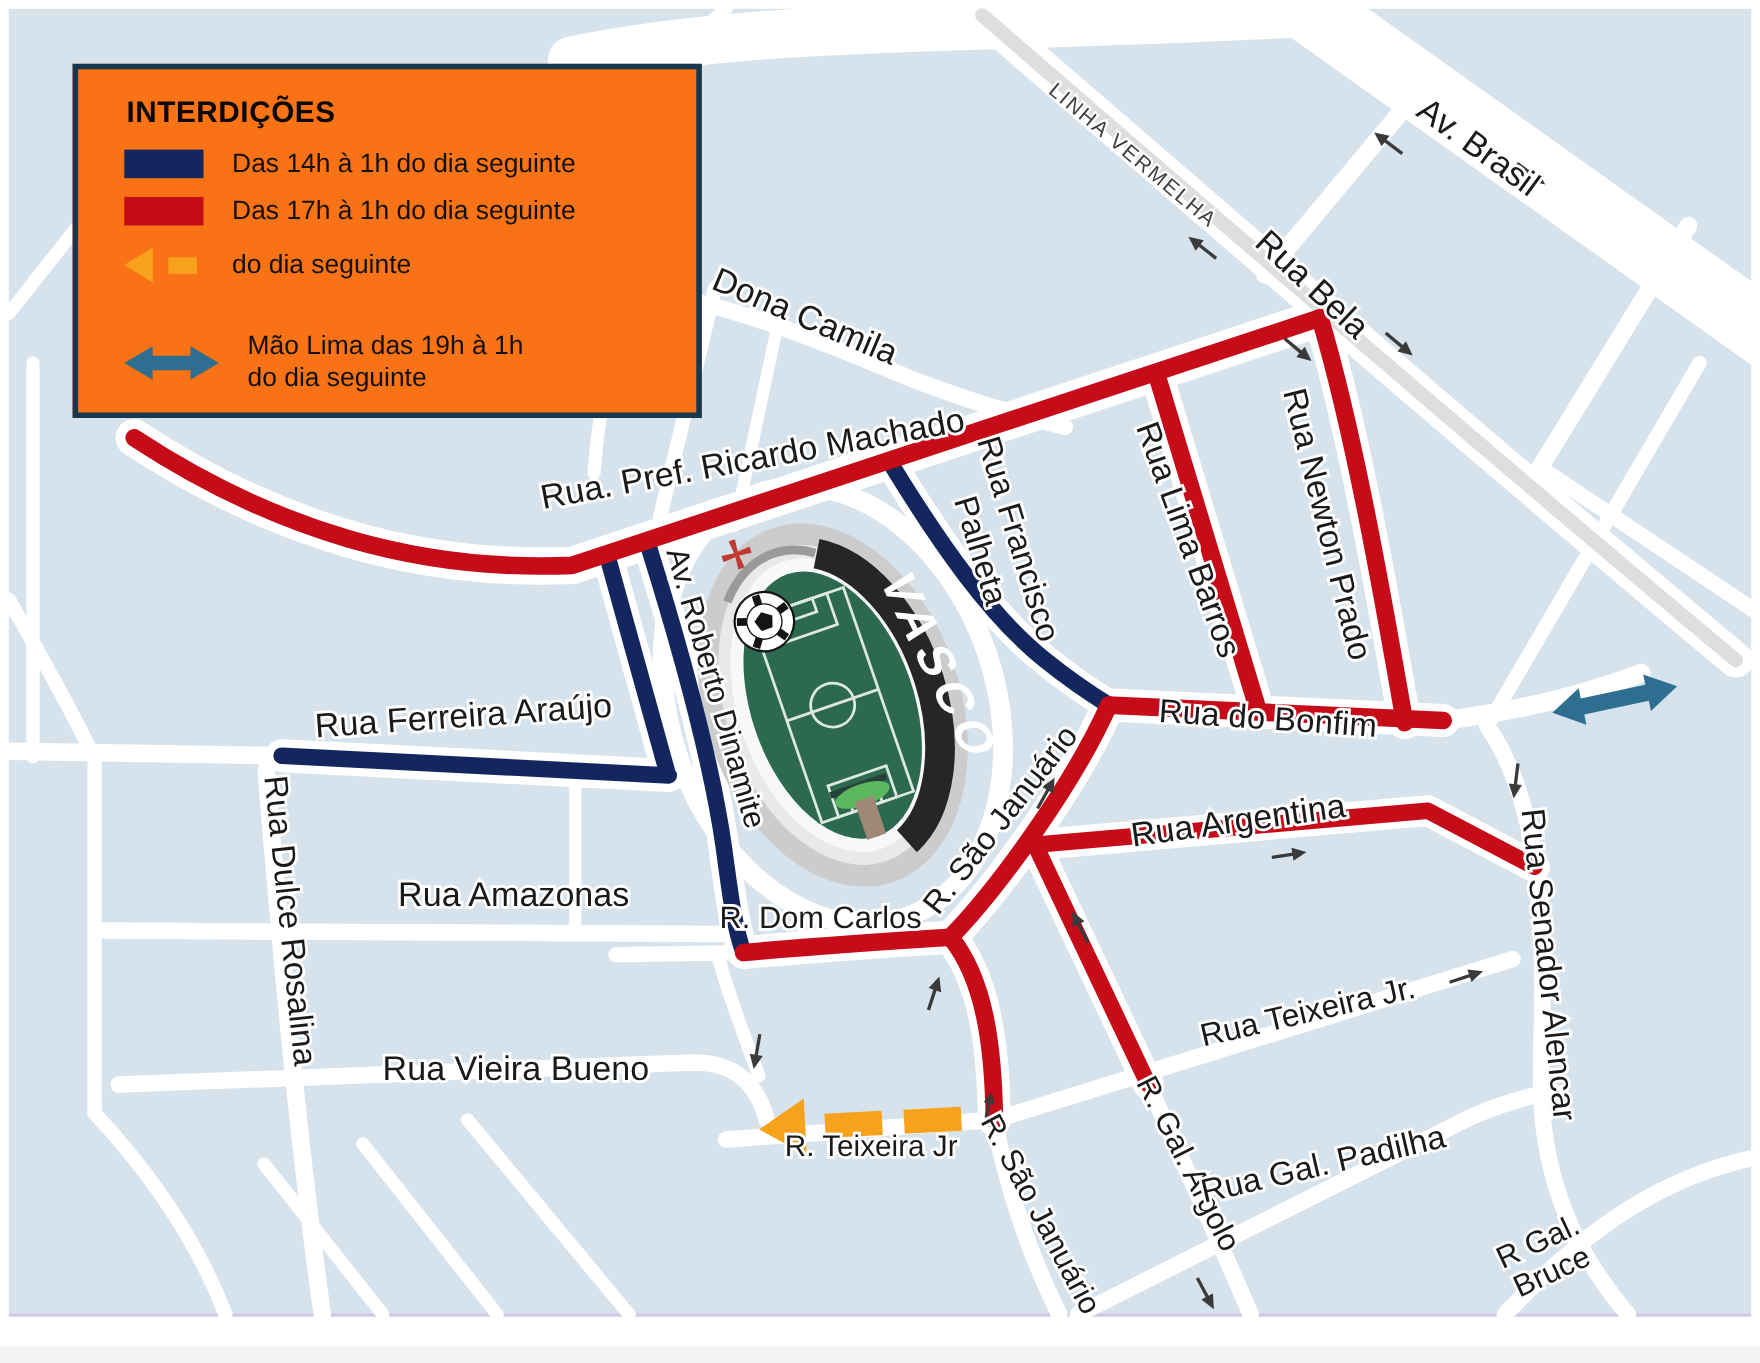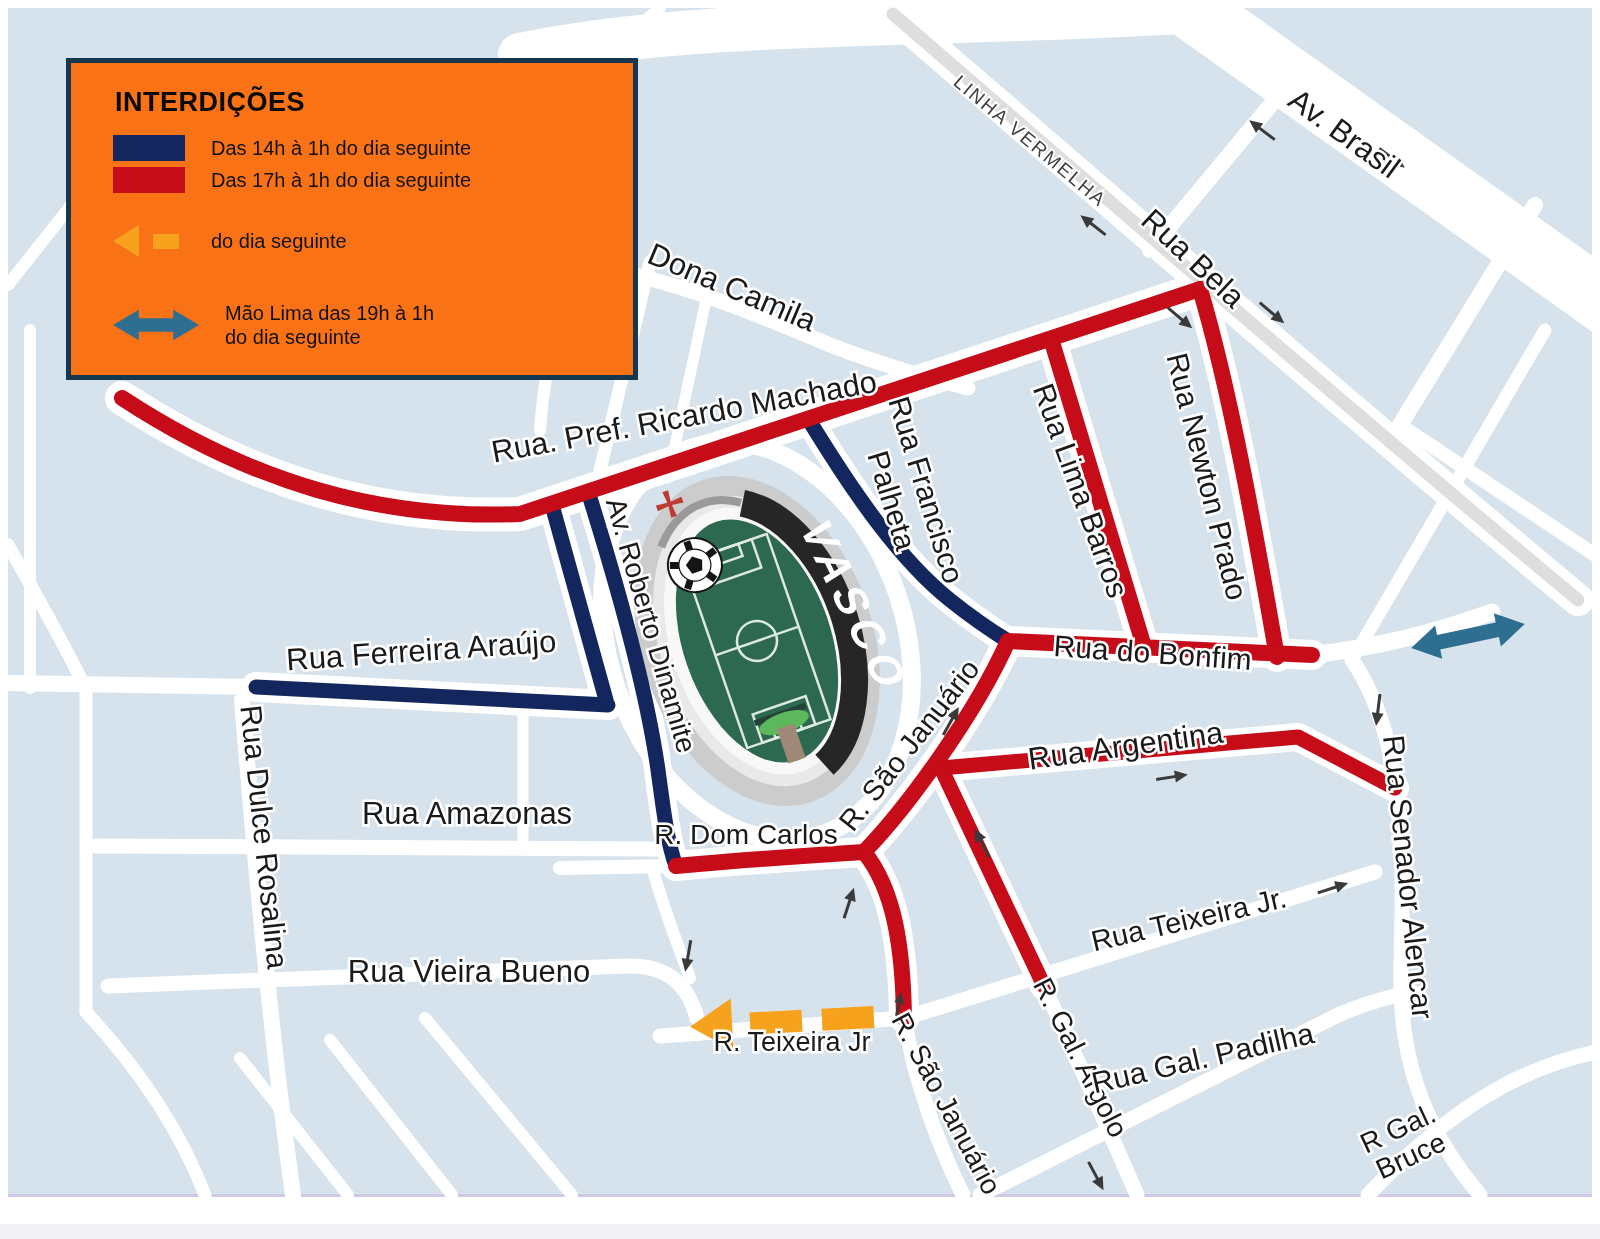--- a/index.html
+++ b/index.html
@@ -23,21 +23,21 @@
        paint-order:stroke;text-anchor:middle;letter-spacing:2px;}
   .dir{stroke:#3a3a3a;stroke-width:3px;}
   .dirhead{fill:#3a3a3a;stroke:none;}
   .pitchline{stroke:#dde9e0;stroke-width:2.5px;fill:none;}
   
   .legend{position:absolute;left:66px;top:58px;width:572px;height:322px;background:#f97316;
           border:5px solid var(--legend-border);box-sizing:border-box;z-index:5;}
   .l-title{position:absolute;left:44px;top:24px;font-size:27px;font-weight:700;color:#0a0a0a;
            letter-spacing:.5px;}
   .l-row{position:absolute;left:42px;display:flex;align-items:center;gap:26px;}
-  .l-text{font-size:20px;color:#111;line-height:1.2;white-space:nowrap;}
+  .l-text{font-size:24px;color:#111;line-height:1.2;white-space:nowrap;}
   .sw{width:72px;height:26px;flex:0 0 72px;}
   .sw-navy{background:var(--navy);}
   .sw-red{background:var(--red);}
   .oarrow{display:flex;align-items:center;width:72px;flex:0 0 72px;}
   .oarrow .head{width:0;height:0;border-top:16px solid transparent;border-bottom:16px solid transparent;
           border-right:26px solid var(--orange);}
   .oarrow .dash{width:26px;height:15px;background:var(--orange);margin-left:14px;}
   .tarrow{width:86px;flex:0 0 86px;height:34px;}
   
   .logo{position:absolute;left:92px;top:822px;width:140px;text-align:center;z-index:5;}
@@ -271,21 +271,21 @@
     </g>
   </g>
 </svg>
 
 <div class="legend">
   <div class="l-title">INTERDIÇÕES</div>
   <div class="l-row" style="top:72px;">
     <div class="sw sw-navy"></div>
     <div class="l-text">Das 14h à 1h do dia seguinte</div>
   </div>
-  <div class="l-row" style="top:104px;">
+  <div class="l-row" style="top:115px;">
     <div class="sw sw-red"></div>
     <div class="l-text">Das 17h à 1h do dia seguinte</div>
   </div>
   <div class="l-row" style="top:162px;">
     <div class="oarrow">
       <div class="head"></div>
           <div class="dash"></div>
     </div>
     <div class="l-text">
       <div>do dia seguinte</div>

